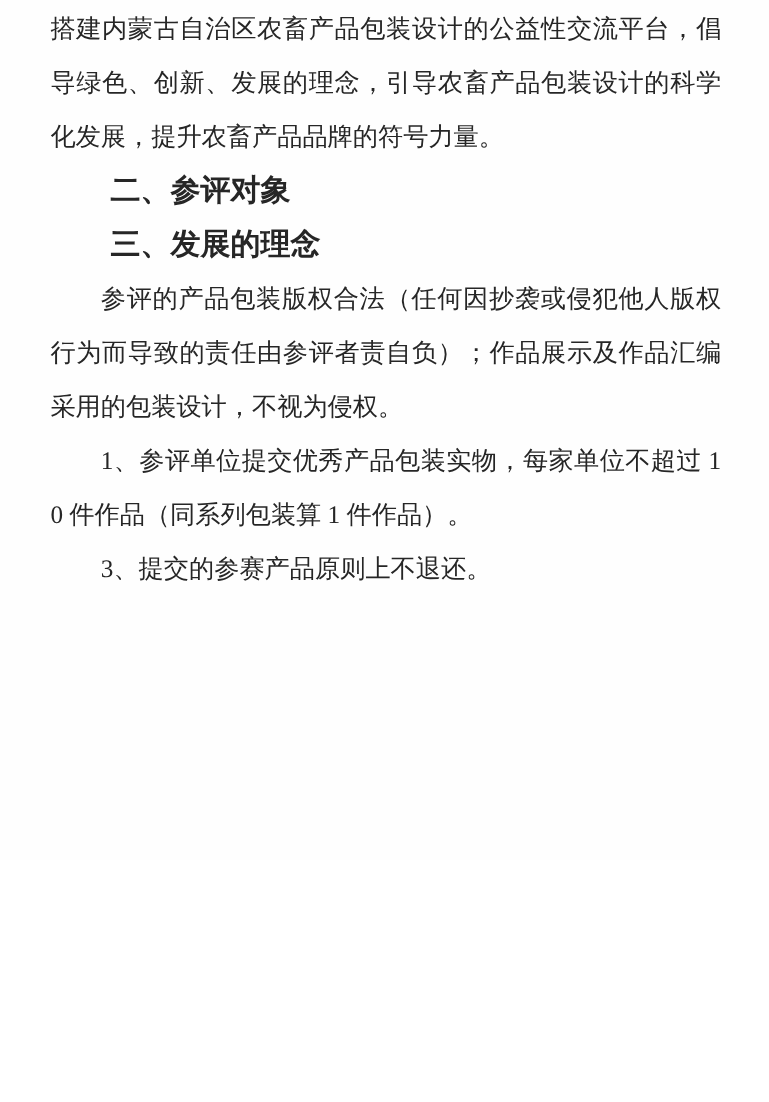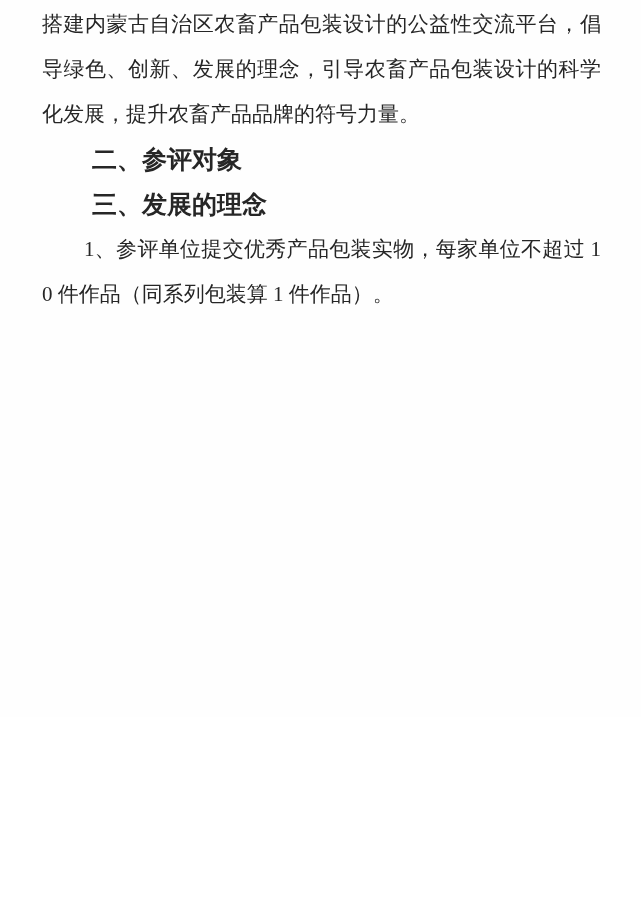--- a/index.html
+++ b/index.html
@@ -42,15 +42,17 @@
   }
 </style>
 </head>
 <body>
 
 <div class="page">
   <div class="doc" id="doc">
       <p class="para">搭建内蒙古自治区农畜产品包装设计的公益性交流平台，倡导绿色、创新、发展的理念，引导农畜产品包装设计的科学化发展，提升农畜产品品牌的符号力量。</p>
       <h2 class="heading">二、参评对象</h2>
       <h2 class="heading">三、发展的理念</h2>
+      <p class="para indent">参评的产品包装版权合法（任何因抄袭或侵犯他人版权行为而导致的责任由参评者责自负）；作品展示及作品汇编采用的包装设计，不视为侵权。</p>
       <p class="para indent">1、参评单位提交优秀产品包装实物，每家单位不超过 10 件作品（同系列包装算 1 件作品）。</p>
+      <p class="para indent">3、提交的参赛产品原则上不退还。</p>
     </div>
 </div>
 
 </body></html>

